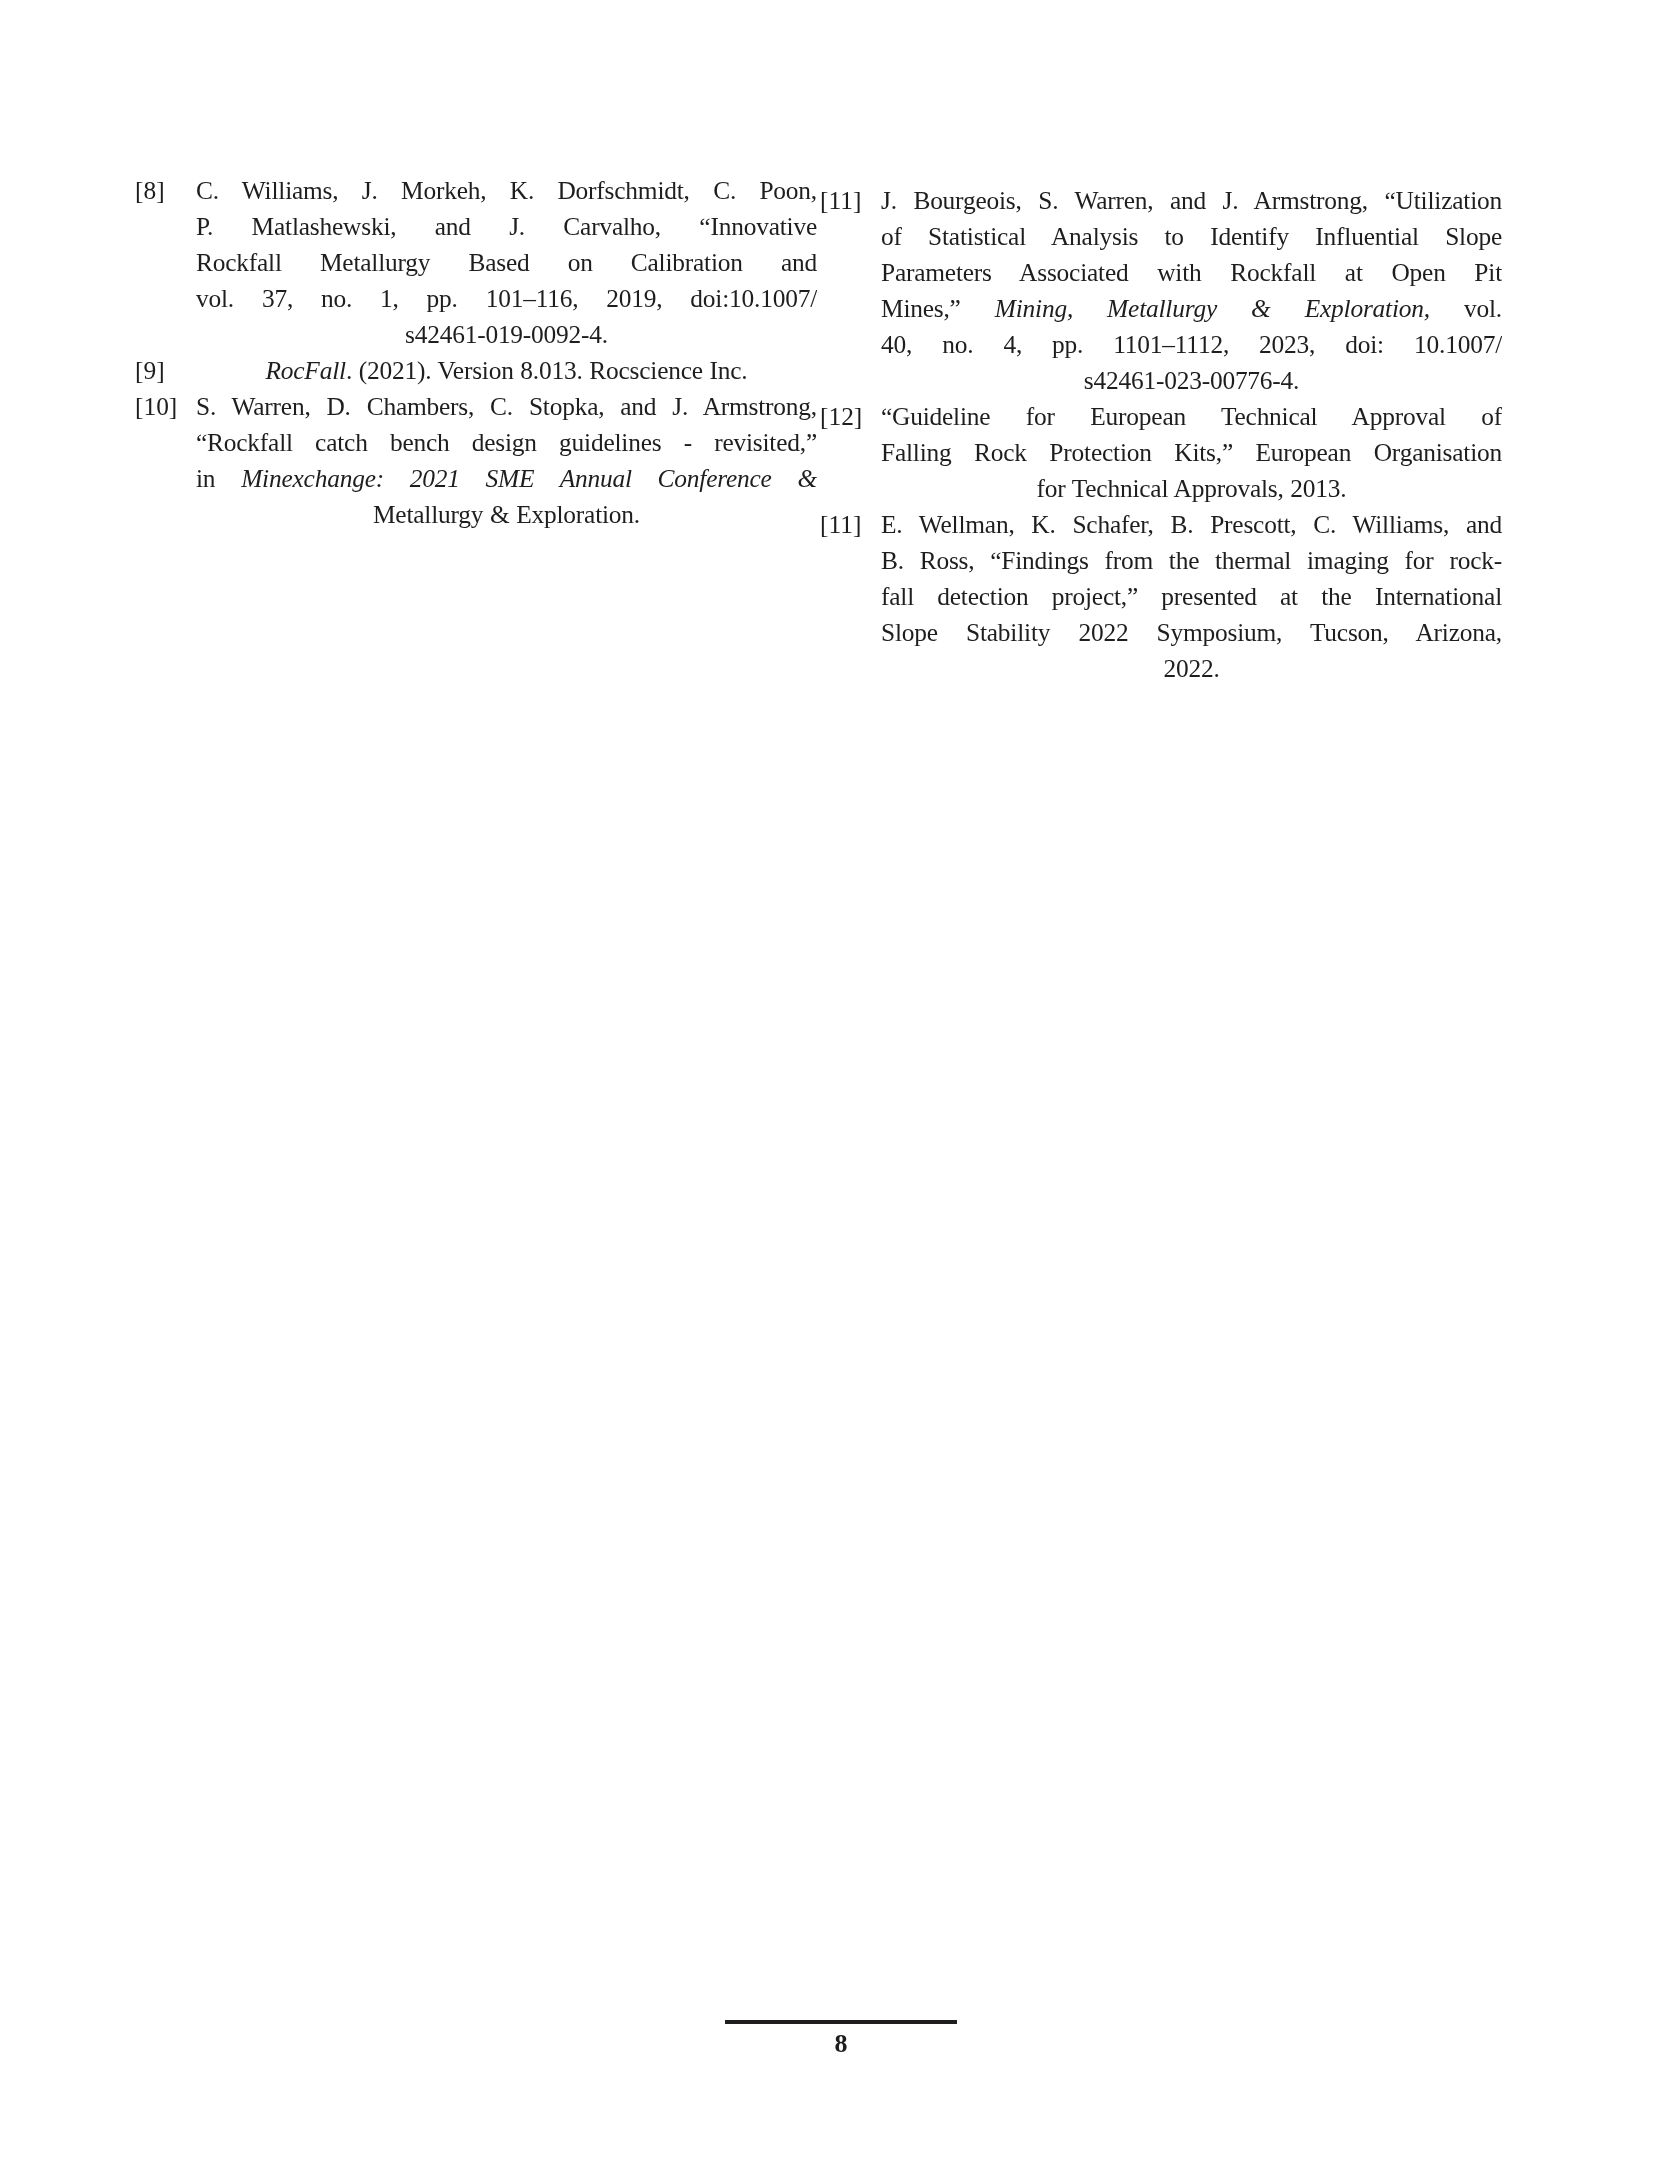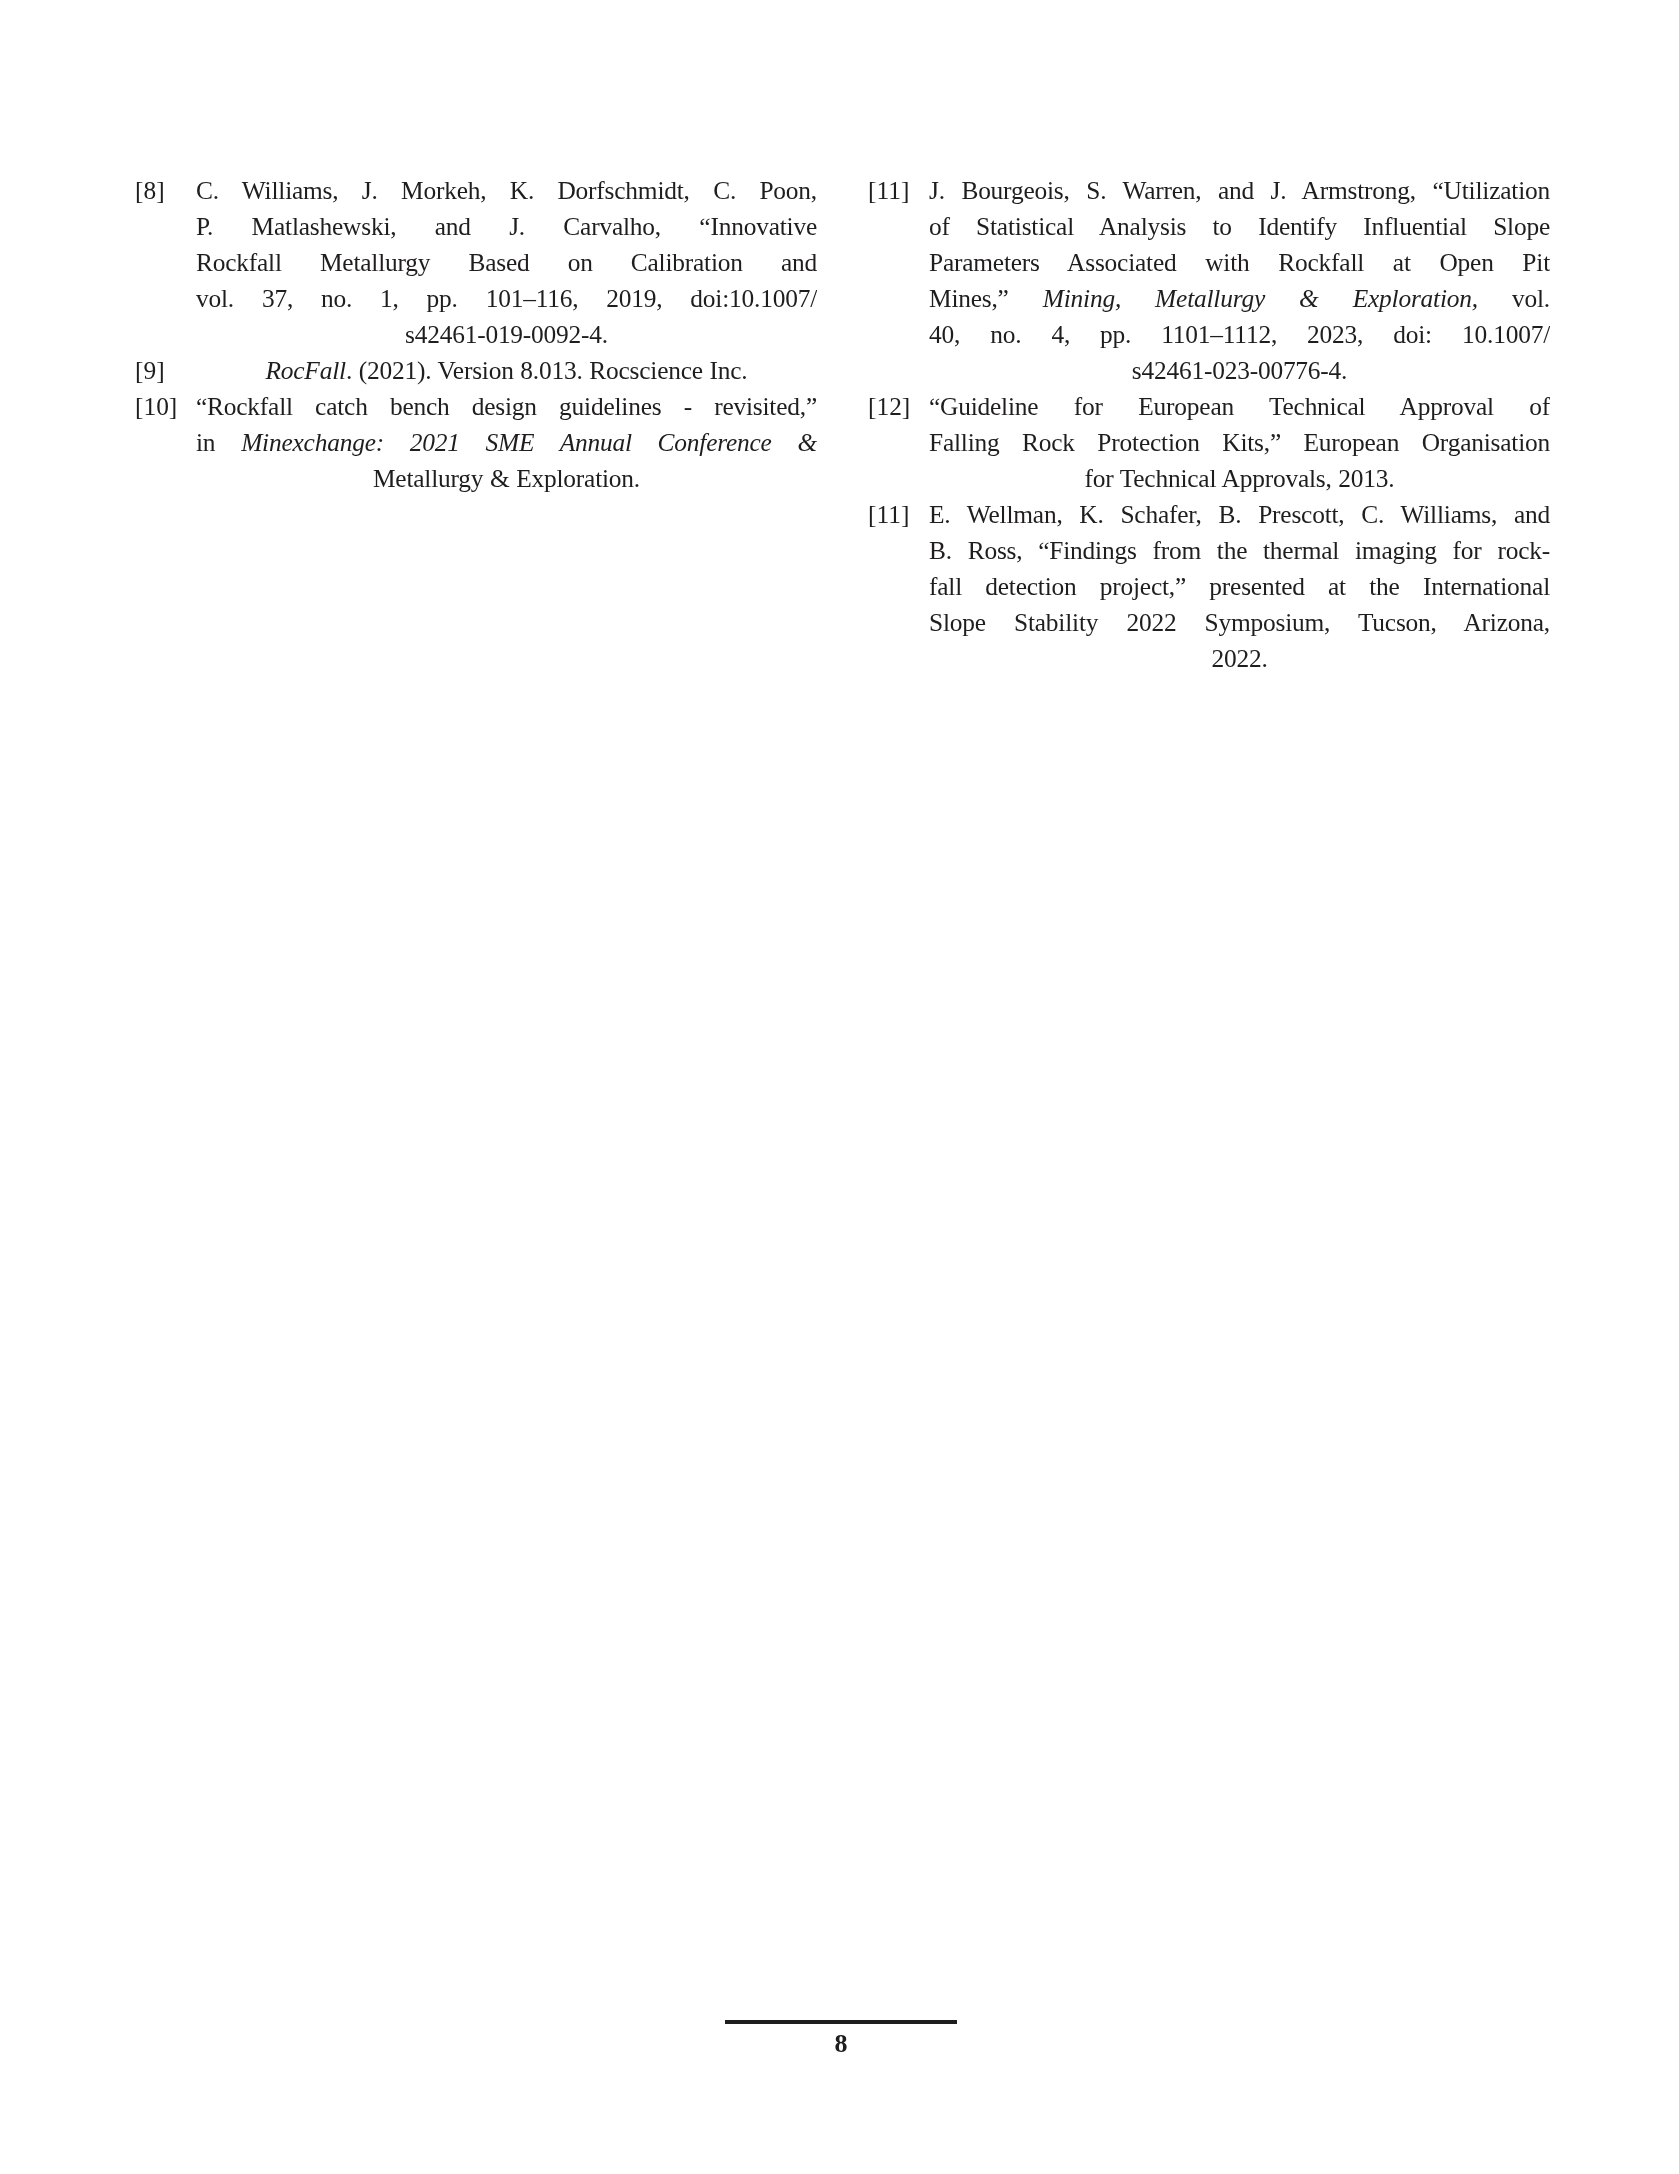--- a/index.html
+++ b/index.html
@@ -18,21 +18,21 @@
   .page {
     position: absolute;
     inset: 0;
   }
   .col {
     position: absolute;
     top: 172px;
     width: 682px;
   }
   .col-left  { left: 135px; }
-  .col-right { left: 868px; }
+  .col-right { left: 820px; margin-top: 10px; }
   .ref {
     position: relative;
     padding-left: 61px;
   }
   .ref-label {
     position: absolute;
     left: 0;
     top: 0;
     font-size: 25.4px;
     line-height: 36px;
@@ -87,20 +87,21 @@
         <div class="ref-line j"><span class="">Rockfall Metallurgy Based on Calibration and</span></div>
         <div class="ref-line j"><span class="">vol. 37, no. 1, pp. 101–116, 2019, doi:10.1007/</span></div>
         <div class="ref-line"><span class="">s42461-019-0092-4.</span></div>
       </div>
       <div class="ref">
         <span class="ref-label">[9]</span>
         <div class="ref-line"><span class="it">RocFall</span><span class="">. (2021). Version 8.013. Rocscience Inc.</span></div>
       </div>
       <div class="ref">
         <span class="ref-label">[10]</span>
+        <div class="ref-line j"><span class="">S. Warren, D. Chambers, C. Stopka, and J. Armstrong,</span></div>
         <div class="ref-line j"><span class="">“Rockfall catch bench design guidelines - revisited,”</span></div>
         <div class="ref-line j"><span class="">in </span><span class="it">Minexchange: 2021 SME Annual Conference &amp;</span></div>
         <div class="ref-line"><span class="">Metallurgy &amp; Exploration.</span></div>
       </div>
     </div>
 
   <div class="col col-right" id="col-right">
       <div class="ref">
         <span class="ref-label">[11]</span>
         <div class="ref-line j"><span class="">J. Bourgeois, S. Warren, and J. Armstrong, “Utilization</span></div>

